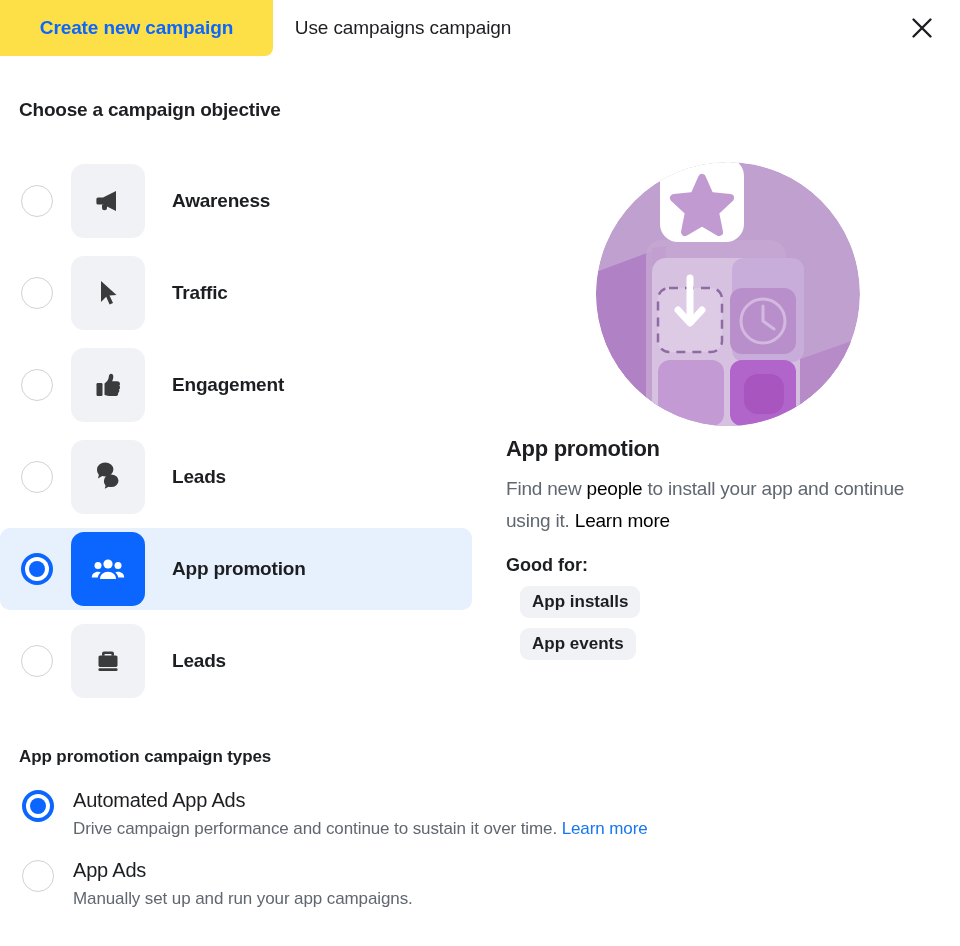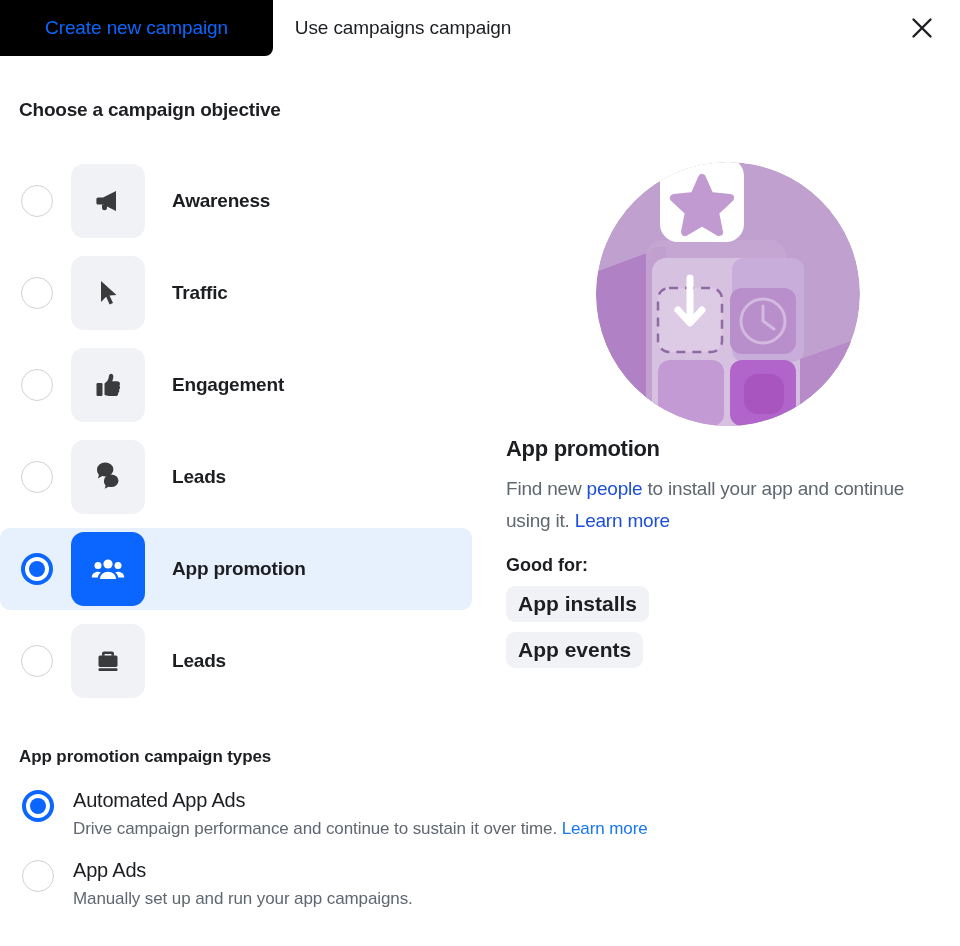--- a/index.html
+++ b/index.html
@@ -26,24 +26,24 @@
     align-items: center;
     justify-content: center;
     font-size: 19px;
     letter-spacing: -0.1px;
     cursor: pointer;
     user-select: none;
   }
   .tab-create {
     left: 0;
     width: 273px;
-    background: #000000;
+    background: #fde047;
     border-radius: 0 0 8px 0;
     color: #0a66ff;
-    font-weight: normal;
+    font-weight: bold;
   }
   .tab-existing {
     left: 273px;
     width: 260px;
     color: #1c1e21;
     font-weight: normal;
   }
   .close-btn {
     position: absolute;
     right: 18px;
@@ -171,43 +171,44 @@
   .detail-desc {
     position: absolute;
     left: 0;
     top: 318px;
     width: 410px;
     font-size: 19px;
     line-height: 32px;
     color: #606770;
     letter-spacing: -0.2px;
   }
-  .detail-desc .lnk { color: #1d4ed8; cursor: pointer; text-align: right; }
+  .detail-desc .lnk { color: #000000; cursor: pointer; text-align: right; }
   .goodfor-label {
     position: absolute;
     left: 0;
     top: 400px;
     font-size: 18px;
     font-weight: bold;
     color: #1c1e21;
   }
   .chips {
     position: absolute;
     left: 0;
     top: 431px;
   }
   .chip {
     display: inline-block;
     background: #f0f2f5;
     border-radius: 9px;
     padding: 6px 12px;
-    font-size: 21px;
+    font-size: 17px;
     font-weight: bold;
     color: #1c1e21;
     margin-bottom: 10px;
+    margin-left: 14px;
   }
   .chip-row { display: block; }
 
   
   #types-heading {
     position: absolute;
     left: 19px;
     top: 747px;
     font-size: 17px;
     font-weight: bold;

